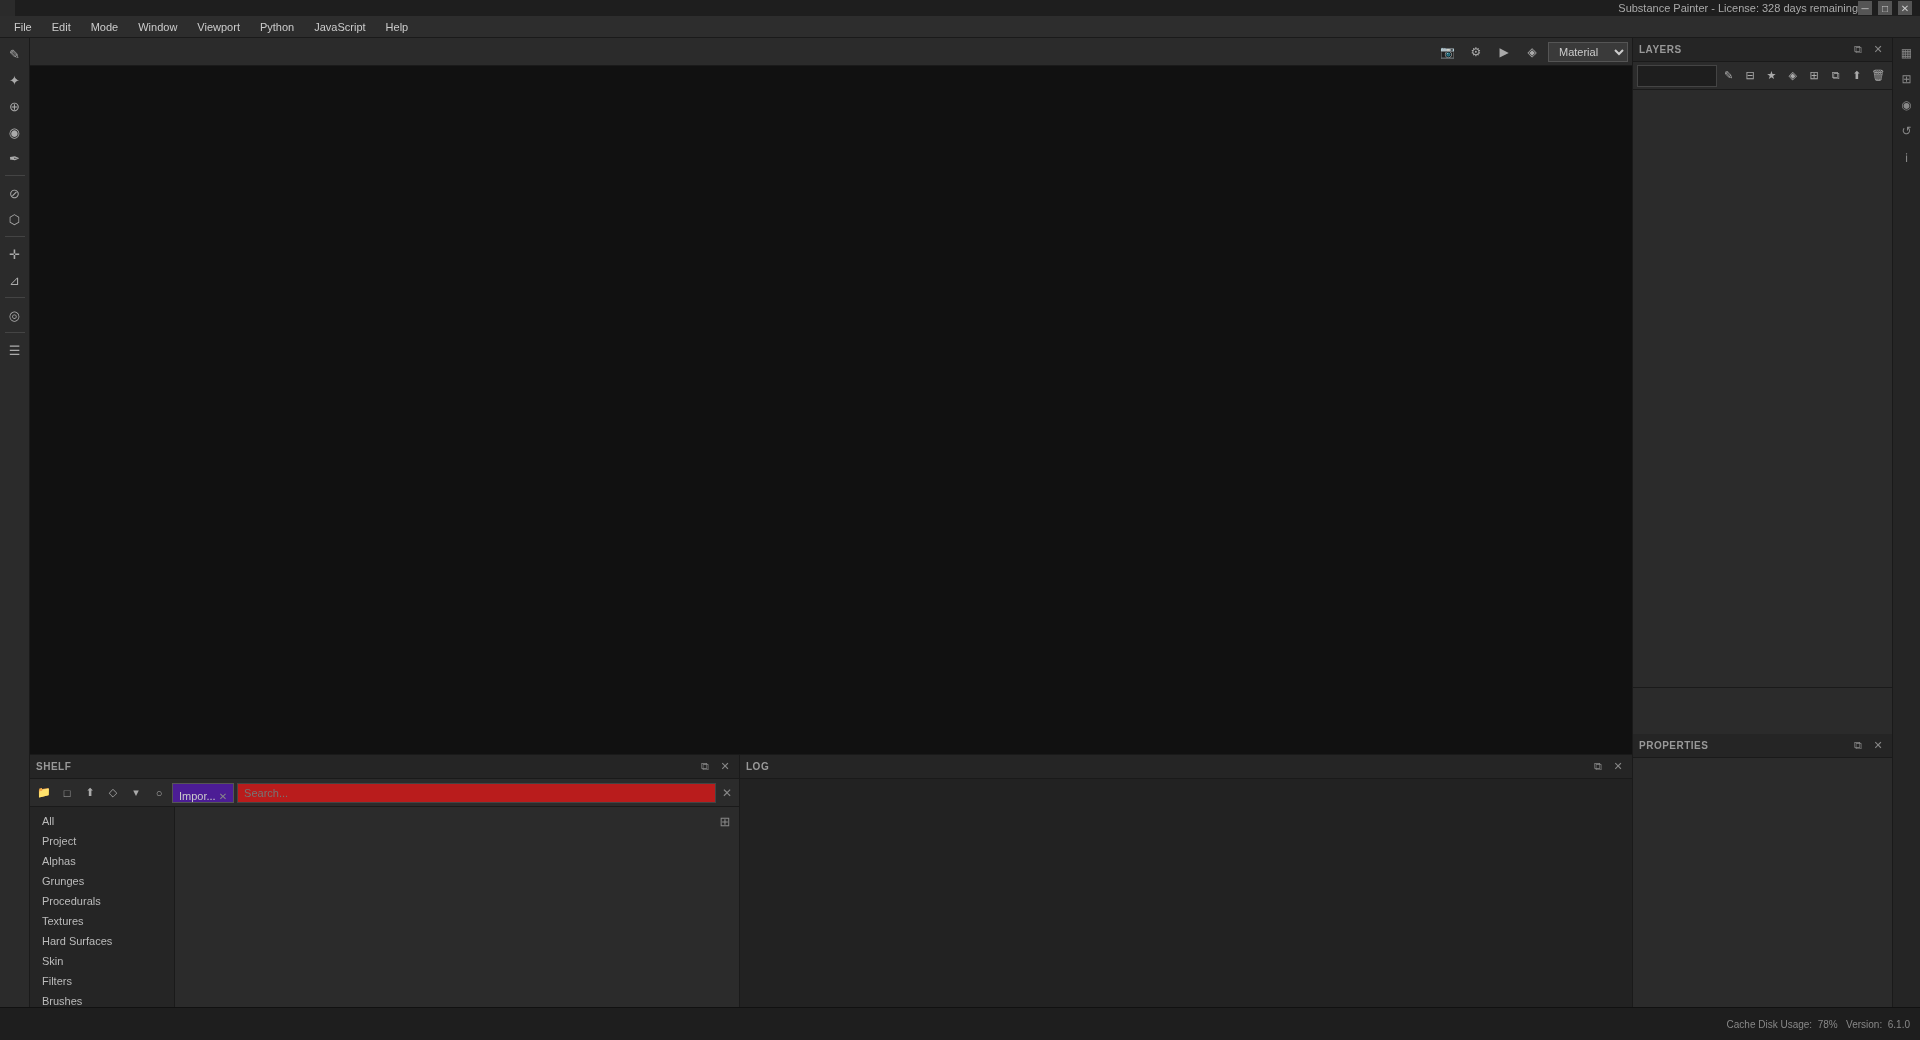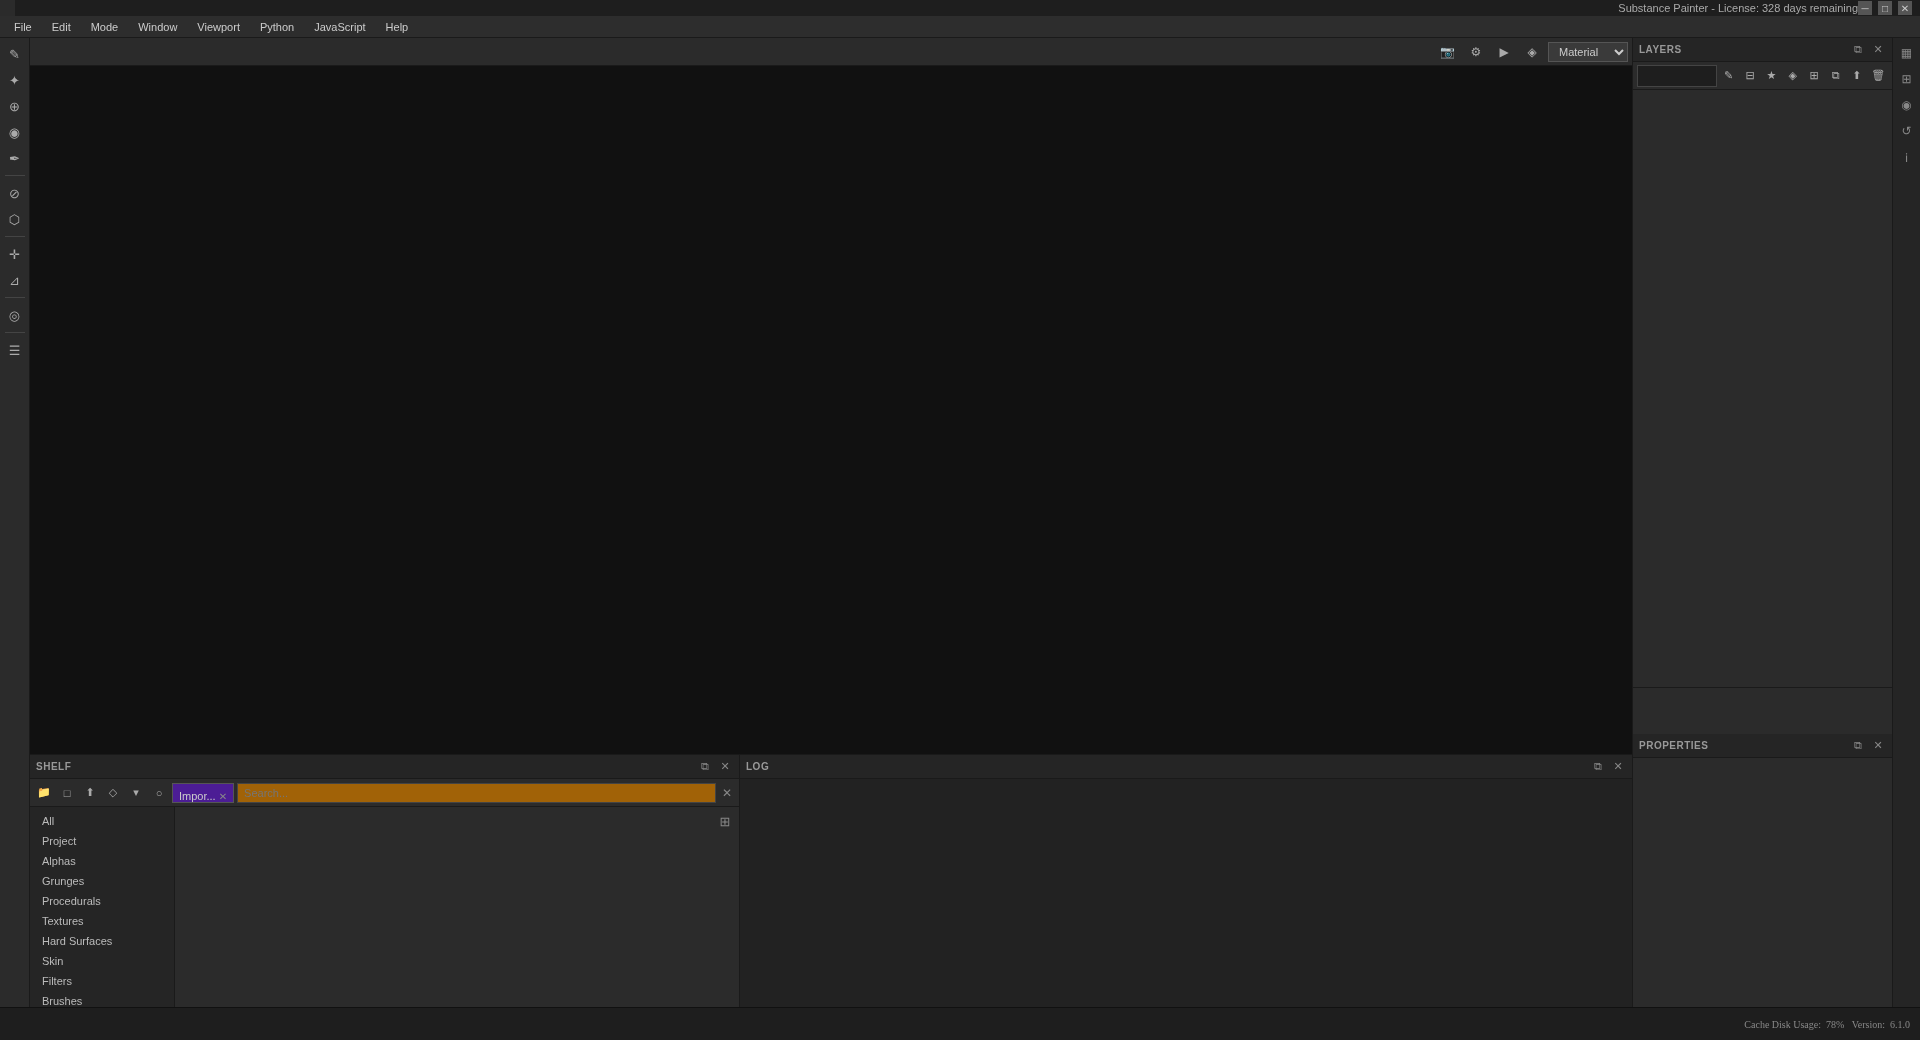--- a/index.html
+++ b/index.html
@@ -244,21 +244,21 @@
     }
     .filter-tab .close-x {
       font-size: 10px;
       color: #888;
       cursor: pointer;
     }
 
     #shelf-search-input {
       flex: 1;
       height: 20px;
-      background: #a16207;
+      background: #b91c1c;
       border: 1px solid #444;
       color: #ccc;
       font-size: 11px;
       padding: 0 6px;
       outline: none;
     }
     .search-clear-btn {
       width: 16px;
       height: 16px;
       background: transparent;
@@ -461,21 +461,20 @@
       display: flex;
       align-items: center;
       justify-content: flex-end;
       padding: 16px 10px;
       font-size: 10px;
       color: #888;
       position: absolute;
       bottom: 0;
       left: 0;
       right: 0;
-      font-family: Liberation Serif, serif;
     }
   </style>
 </head>
 <body>
 
 <div id="titlebar">
   <span>Substance Painter - License: 328 days remaining</span>
   <div id="titlebar-controls">
     <button class="titlebar-btn">─</button>
     <button class="titlebar-btn">□</button>

